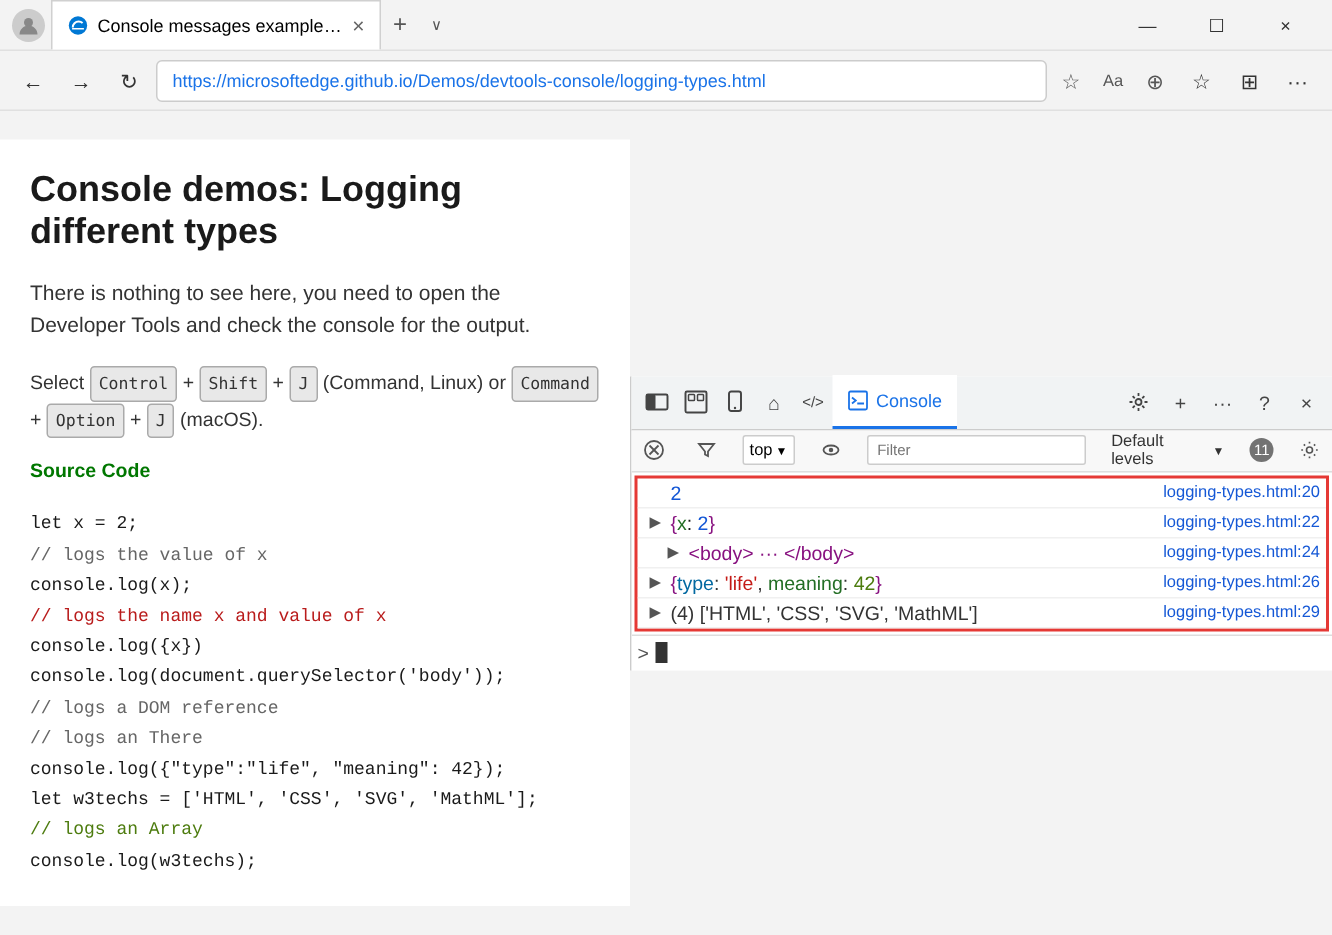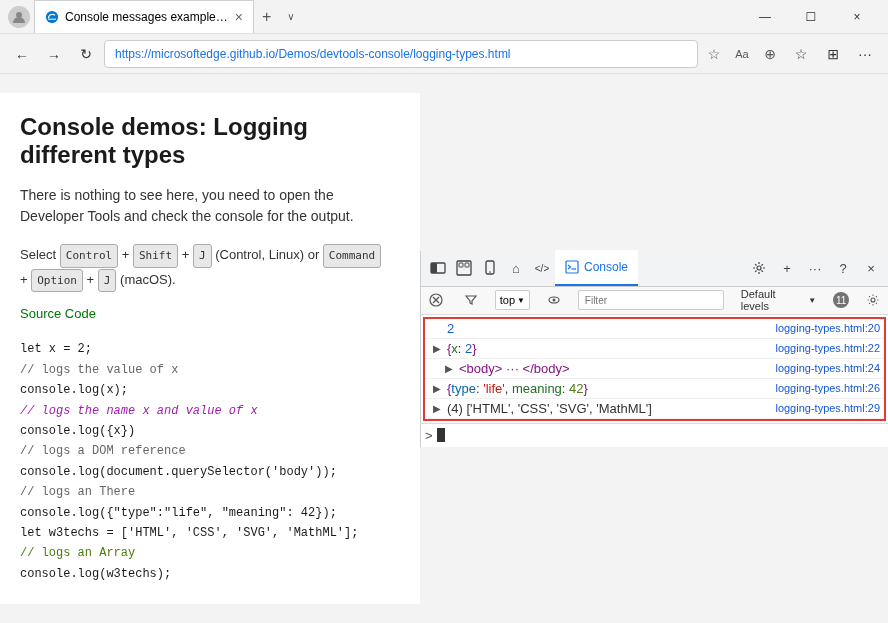--- a/index.html
+++ b/index.html
@@ -67,21 +67,21 @@
     }
     .webpage h1 {
       font-size: 24px; font-weight: bold; color: #1a1a1a; margin-bottom: 16px;
     }
     .webpage p { font-size: 14px; color: #333; margin-bottom: 16px; line-height: 1.5; }
     .webpage .instruction { font-size: 13px; color: #333; line-height: 1.8; }
     .kbd {
       display: inline-block; background: #e8e8e8; border: 1px solid #aaa;
       border-radius: 3px; padding: 1px 5px; font-size: 11px; font-family: monospace;
     }
-    .source-code-label { color: #007700; font-weight: normal; font-size: 13px; margin: 14px 0 18px 0; }
+    .source-code-label { color: #007700; font-weight: bold; font-size: 13px; margin: 14px 0 18px 0; }
     .code-block { font-family: 'Consolas', 'Courier New', monospace; font-size: 12px; color: #1a1a1a; line-height: 1.7; }
 
     
     .devtools {
       flex: 1; background: #fff; border-left: 1px solid #ccc;
       display: flex; flex-direction: column;
     }
     .dt-btn {
       width: 26px; height: 26px; display: flex; align-items: center; justify-content: center;
       cursor: pointer; font-size: 13px; color: #444; border-radius: 3px;
@@ -196,38 +196,38 @@
   <div class="webpage">
     <h1>Console demos: Logging different types</h1>
     <p>There is nothing to see here, you need to open the Developer Tools and check the console for the output.</p>
     <div class="instruction">
       <span>Select</span>
       <span class="kbd">Control</span>
       <span>+</span>
       <span class="kbd">Shift</span>
       <span>+</span>
       <span class="kbd">J</span>
-      <span>(Control, Linux) or</span>
+      <span>(Command, Linux) or</span>
       <span class="kbd">Command</span>
       <br>
       <span>+</span>
       <span class="kbd">Option</span>
       <span>+</span>
       <span class="kbd">J</span>
       <span>(macOS).</span>
     </div>
     <div class="source-code-label">Source Code</div>
     <div class="code-block" id="code-block">
         <div>let x = 2;</div>
         <div style="color: rgb(102, 102, 102);">// logs the value of x</div>
         <div>console.log(x);</div>
-        <div style="color: #a21caf; font-style: italic;">// logs the name x and value of x</div>
+        <div style="color: #b91c1c;">// logs the name x and value of x</div>
         <div>console.log({x})</div>
+        <div>console.log(document.querySelector('body'));</div>
         <div style="color: rgb(102, 102, 102);">// logs a DOM reference</div>
-        <div>console.log(document.querySelector('body'));</div>
         <div style="color: rgb(102, 102, 102);">// logs an There</div>
         <div>console.log({"type":"life", "meaning": 42});</div>
         <div>let w3techs = ['HTML', 'CSS', 'SVG', 'MathML'];</div>
         <div style="color: #4d7c0f;">// logs an Array</div>
         <div>console.log(w3techs);</div>
       </div>
   </div>
 
   <div class="devtools">
 

